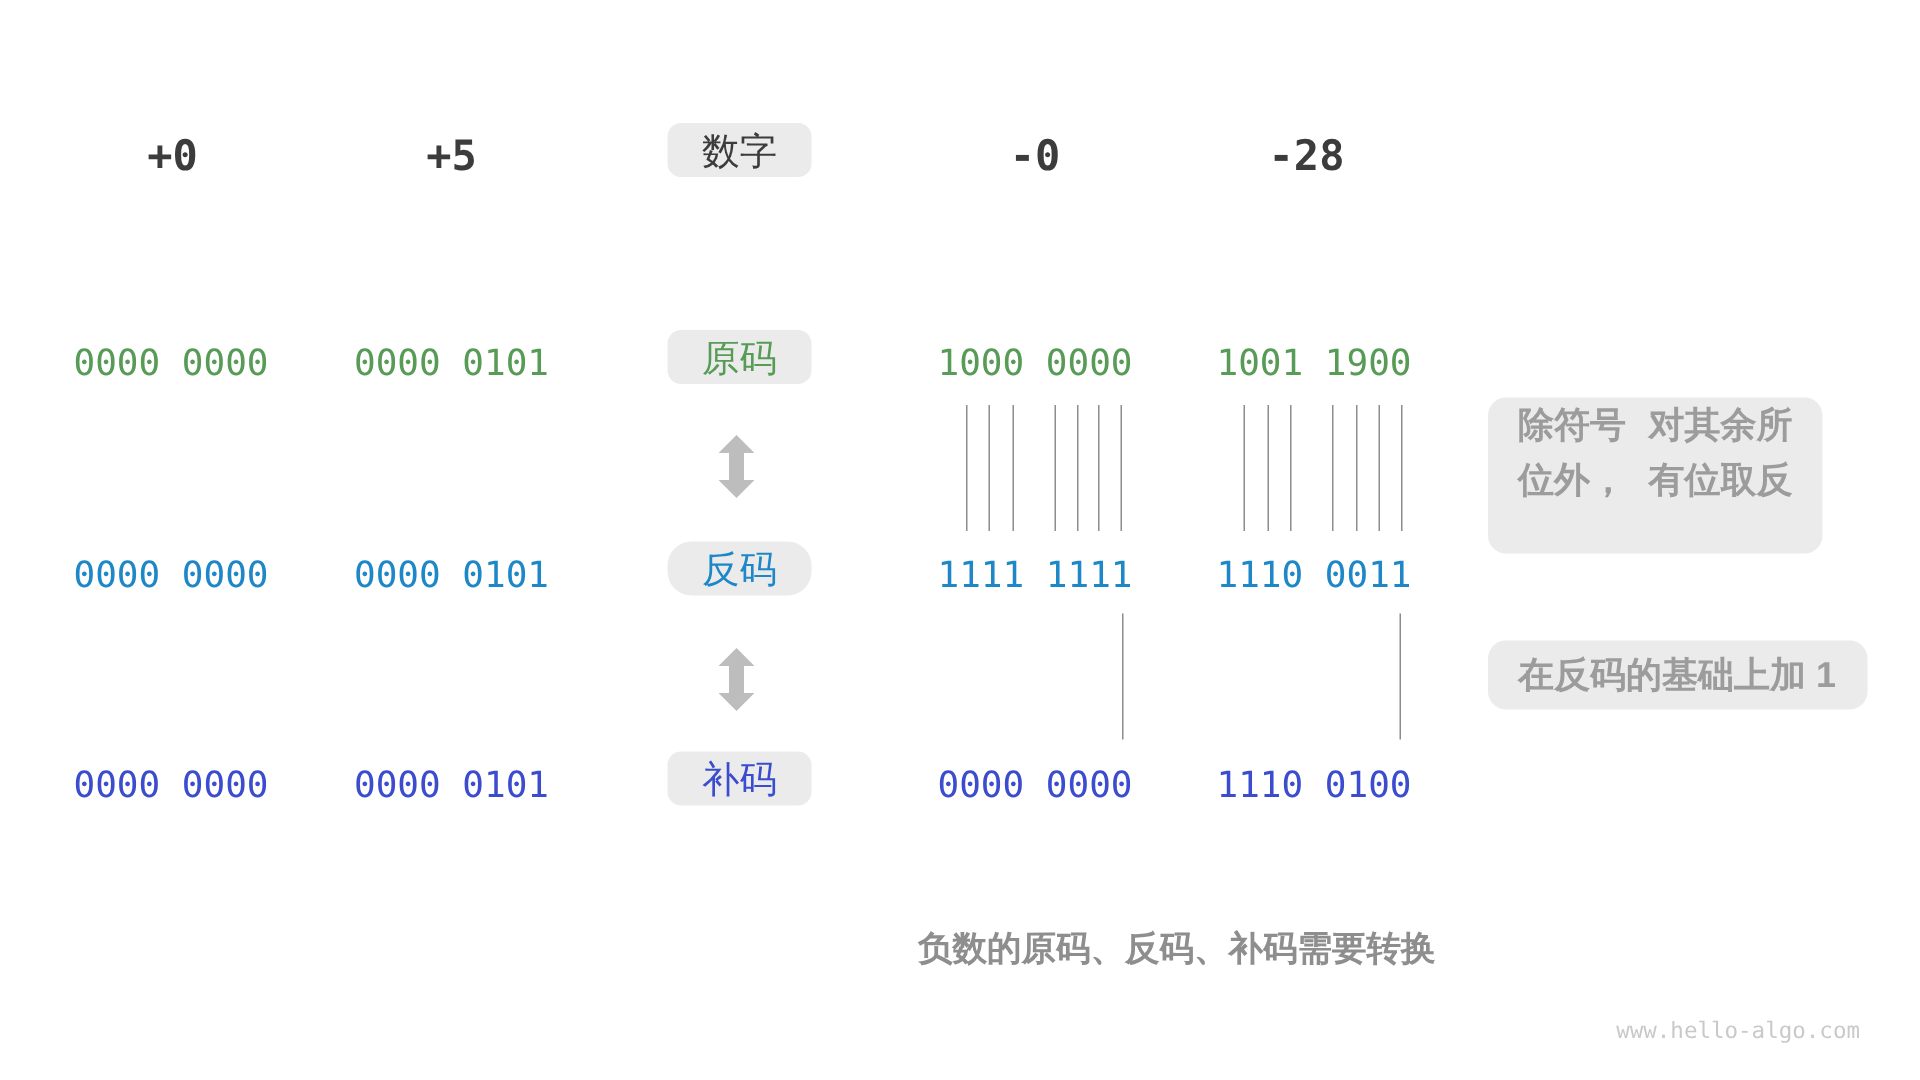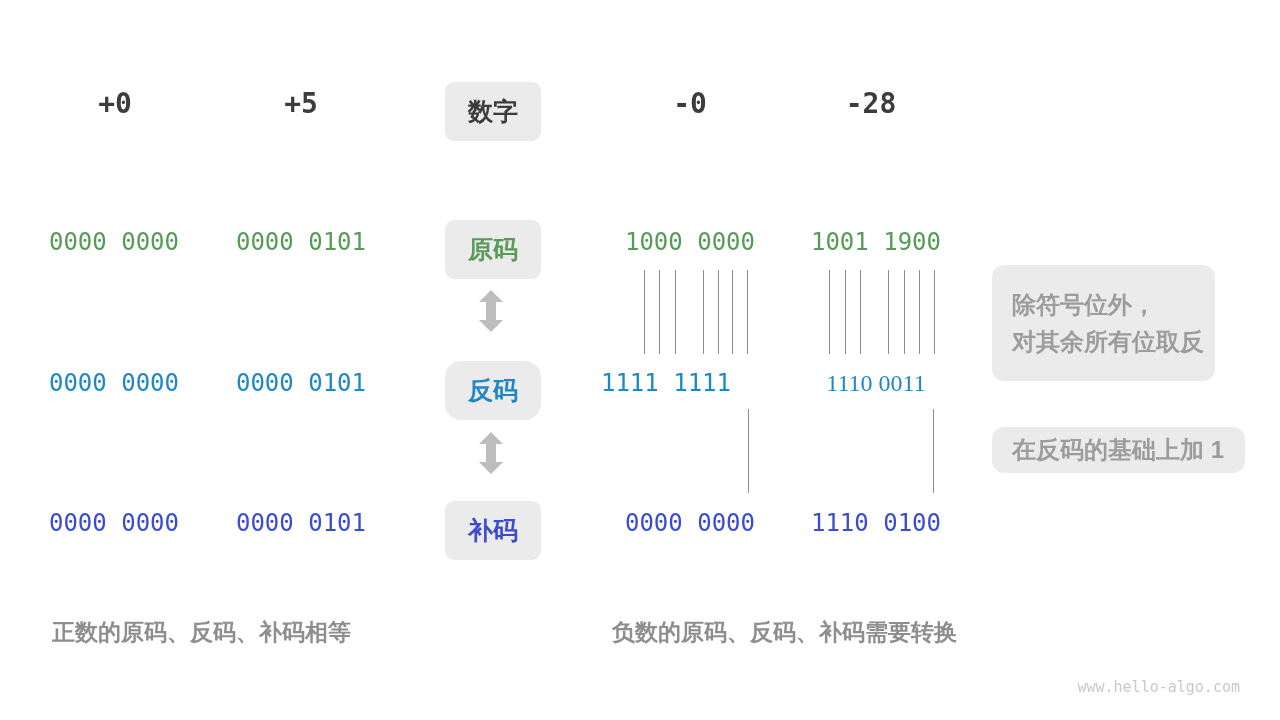--- a/index.html
+++ b/index.html
@@ -29,42 +29,42 @@
     line-height:28px;white-space:pre;
   }
   .row-sm .bin{color:#579B57;}
   .row-oc .bin{color:#1E87C8;}
   .row-tc .bin{color:#3B4CCF;}
   .y-sm{top:228px;}
   .y-oc{top:369px;}
   .y-tc{top:509px;}
   
   .tagbox{
-    position:absolute;left:445px;width:96px;height:59px;
+    position:absolute;left:445px;width:96px;height:36px;
     background:#EBEBEB;border-radius:9px;
     display:flex;align-items:center;justify-content:center;
-    font-size:25px;font-weight:bold;color:#3C3C3C;
+    font-size:25px;font-weight:normal;color:#3C3C3C;
   }
   .tagbox.green{color:#579B57;}
   .tagbox.blue{color:#1E87C8;border-radius:16px;}
   .tagbox.indigo{color:#3B4CCF;}
   
   .vline{
     position:absolute;width:1px;background:#8C8C8C;
   }
   
   .arrow{position:absolute;left:479px;width:24px;height:42px;}
   
   .note{
     position:absolute;background:#EBEBEB;
     color:#9C9C9C;font-weight:bold;font-size:24px;
     border-radius:12px;
   }
-  .note-1{left:992px;top:265px;width:223px;height:116px;
-    padding:0 0 0 20px;display:flex;flex-direction:column;justify-content:center;
+  .note-1{left:992px;top:265px;width:223px;height:104px;
+    padding:0 0 0 20px;display:flex;flex-direction:row;justify-content:center;
     line-height:37px;box-sizing:border-box;}
   .note-2{left:992px;top:427px;width:253px;height:46px;
     display:flex;align-items:center;padding-left:20px;box-sizing:border-box;}
   
   .caption{
     position:absolute;top:619px;
     font-size:23px;font-weight:bold;color:#8E8E8E;line-height:27px;
     white-space:nowrap;
   }
   .caption-pos{left:52px;}
@@ -110,22 +110,22 @@
   <div class="vline" style="left:919px;top:270px;height:84px;"></div>
   <div class="vline" style="left:934px;top:270px;height:84px;"></div>
 
   <svg class="arrow" style="top:290px;" viewBox="0 0 24 42">
     <polygon points="12,0 24,12 17,12 17,30 24,30 12,42 0,30 7,30 7,12 0,12" fill="#BDBDBD"></polygon>
   </svg>
 
   <div class="row-oc">
     <div class="bin y-oc" style="left:114px;">0000 0000</div>
     <div class="bin y-oc" style="left:301px;">0000 0101</div>
-    <div class="bin y-oc" style="left:666px;">1111 1111</div>
-    <div class="bin y-oc" style="left:876px;font-family:Liberation Serif, serif;">1110 0011</div>
+    <div class="bin y-oc" style="left:690px;">1111 1111</div>
+    <div class="bin y-oc" style="left:876px;">1110 0011</div>
     <div class="tagbox blue" style="top:361px;">反码</div>
   </div>
 
   <div class="vline" style="left:748px;top:409px;height:84px;"></div>
   <div class="vline" style="left:933px;top:409px;height:84px;"></div>
 
   <svg class="arrow" style="top:432px;" viewBox="0 0 24 42">
     <polygon points="12,0 24,12 17,12 17,30 24,30 12,42 0,30 7,30 7,12 0,12" fill="#BDBDBD"></polygon>
   </svg>
 
@@ -138,18 +138,17 @@
   </div>
 
   <div class="note note-1">
     <span>除符号位外，</span>
     <span>对其余所有位取反</span>
   </div>
   <div class="note note-2">
     <span>在反码的基础上加  1</span>
   </div>
 
-  <div class="caption caption-pos">正数的原码、反码、补码相等</div>
   <div class="caption caption-neg">负数的原码、反码、补码需要转换</div>
 
   <div class="watermark">www.hello-algo.com</div>
 
 </div>
 
 </body></html>

